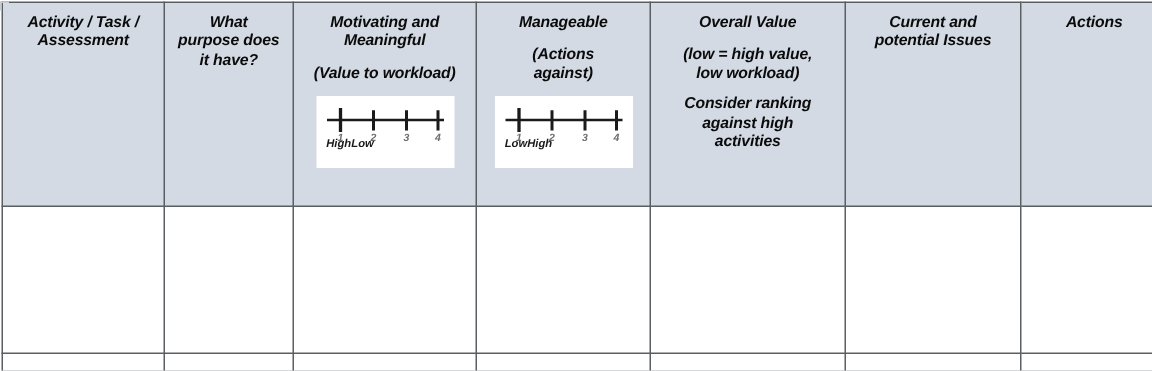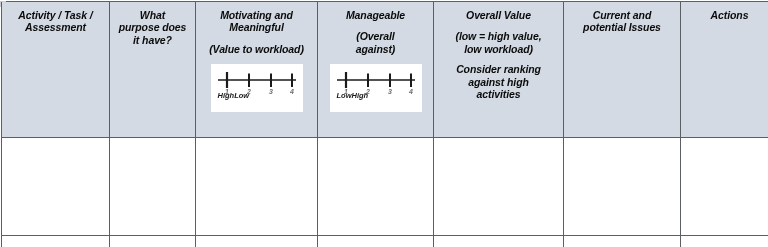--- a/index.html
+++ b/index.html
@@ -176,21 +176,21 @@
                 <span>High</span>
                 <span>Low</span>
               </div>
             </div>
           </div>
         </th>
 
         <th style="width:116px">
           <div class="hd-stack">
             <div class="hd-line">Manageable</div>
-            <div class="hd-line gap">(Overall</div>
+            <div class="hd-line gap">(Actions</div>
             <div class="hd-line">against)</div>
 
             <div class="scale-box">
               <div class="scale-inner">
                 <svg class="scale-svg" width="80" height="24" viewBox="0 0 80 24">
                   <line x1="1" y1="9" x2="79" y2="9" stroke="#1a1a1a" stroke-width="1.6"></line>
                   <line x1="10" y1="1" x2="10" y2="17" stroke="#1a1a1a" stroke-width="2.2"></line>
                   <line x1="32" y1="2.5" x2="32" y2="16" stroke="#1a1a1a" stroke-width="2"></line>
                   <line x1="54" y1="2.5" x2="54" y2="16" stroke="#1a1a1a" stroke-width="2"></line>
                   <line x1="75" y1="2.5" x2="75" y2="16" stroke="#1a1a1a" stroke-width="2"></line>

